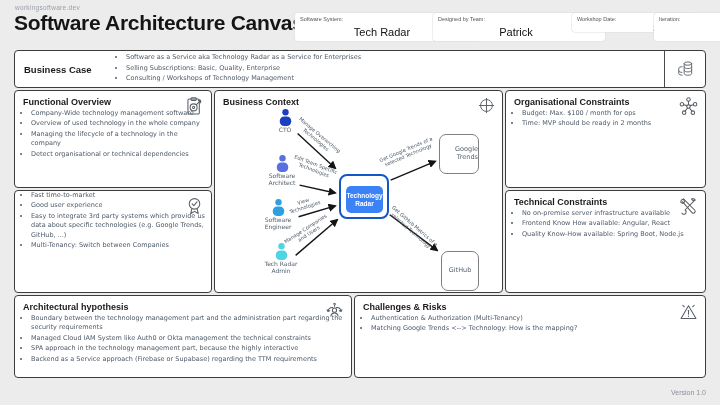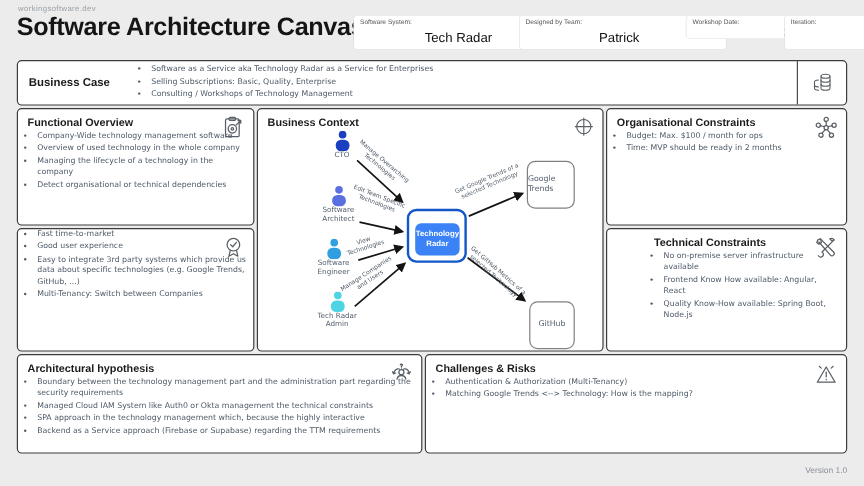--- a/index.html
+++ b/index.html
@@ -22,21 +22,21 @@
   
   .bc{display:flex;align-items:center;}
   .bc-label{width:88px;padding-left:9px;font-size:9.5px;font-weight:700;color:#1b1b1b;flex:none;}
   .bc ul{flex:1;padding-left:14px;}
   .bc-iconcell{flex:none;width:40px;align-self:stretch;border-left:1.2px solid #4a4a4a;display:flex;align-items:center;justify-content:center;}
   .bc-iconcell svg{width:20px;height:20px;stroke:#5a5f66;fill:none;stroke-width:1.1;stroke-linecap:round;}
   
   .actor{position:absolute;width:48px;text-align:center;}
   .actor svg{width:15px;height:17px;display:block;margin:0 auto;}
   .actor .aname{font-size:6px;color:#55606e;line-height:1.15;margin-top:1px;font-family:"DejaVu Sans",sans-serif;}
-  .extbox{position:absolute;background:#fff;border:1.4px solid #808080;border-radius:7px;display:flex;align-items:center;justify-content:center;text-align:left;font-size:6.5px;color:#55606e;line-height:1.2;font-family:"DejaVu Sans",sans-serif;}
+  .extbox{position:absolute;background:#fff;border:1.4px solid #808080;border-radius:7px;display:flex;align-items:center;justify-content:center;text-align:right;font-size:6.5px;color:#55606e;line-height:1.2;font-family:"DejaVu Sans",sans-serif;}
   .sysnode{position:absolute;background:#fff;border:2px solid #1356c8;border-radius:8px;box-sizing:border-box;}
   .sysinner{position:absolute;left:5px;top:10px;width:37px;height:27px;background:#3b82f6;border-radius:5px;display:flex;align-items:center;justify-content:center;text-align:center;color:#fff;font-size:6.5px;font-weight:600;line-height:1.2;font-family:Liberation Sans, sans-serif;}
   .elabel{position:absolute;font-size:5px;color:#4c5866;text-align:center;line-height:1.2;font-family:"DejaVu Sans",sans-serif;}
   .version{right:14px;top:389px;font-size:7px;color:#8a8f98;}
   svg.wires{position:absolute;left:0;top:0;width:100%;height:100%;pointer-events:none;}
   svg.wires line{stroke:#141414;stroke-width:1.4;}
 </style>
 </head>
 <body>
 
@@ -201,21 +201,21 @@
           <circle cx="17" cy="19" r="2"></circle>
           <path d="M12 10V6M10.3 11l-4-1M13.7 11l4-1M11 13.7l-3 3.6M13 13.7l3 3.6"></path>
         </svg>
     </div>
     <ul class="blist">
       <li>Budget: Max. $100 / month for ops</li>
       <li>Time: MVP should be ready in 2 months</li>
     </ul>
   </div>
 
-  <div class="abs box" style="left:505px;top:190px;width:201px;height:103px;padding-left:31px;">
+  <div class="abs box" style="left:505px;top:190px;width:201px;height:103px;">
     <div class="sec-title">Technical Constraints</div>
     <div class="sec-icon">
       <svg viewBox="0 0 24 24">
           <path d="M6.5 3.5 19 16a2 2 0 0 1-3 3L5 6.5"></path>
           <path d="M6.5 3.5 4 4.5 3 7l2 1.5L7.5 7z"></path>
           <path d="M19.5 4.5 8 16a2.6 2.6 0 1 1-3.5 3.6"></path>
           <path d="M19.5 4.5a3 3 0 0 0-4-1l2 2z"></path>
         </svg>
     </div>
     <ul class="blist">
@@ -232,21 +232,21 @@
           <circle cx="12" cy="10.5" r="2.4"></circle>
           <path d="M7.8 17a4.3 4.3 0 0 1 8.4 0"></path>
           <path d="M10 7.5C7 7 5 9 4.5 12M4.5 12l-1-2M4.5 12l2-.8"></path>
           <path d="M14 7.5c3-.5 5 1.5 5.5 4.5M19.5 12l1-2M19.5 12l-2-.8"></path>
           <path d="M11 3.5c0-1 2-1 2 0 0 .8-1 .8-1 1.6M12 6.3v.2"></path>
         </svg>
     </div>
     <ul class="blist">
       <li>Boundary between the technology management part and the administration part regarding the security requirements</li>
       <li>Managed Cloud IAM System like Auth0 or Okta management the technical constraints</li>
-      <li>SPA approach in the technology management which, because the highly interactive</li>
+      <li>SPA approach in the technology management part, because the highly interactive</li>
       <li>Backend as a Service approach (Firebase or Supabase) regarding the TTM requirements</li>
     </ul>
   </div>
 
   <div class="abs box" style="left:354px;top:295px;width:352px;height:83px;">
     <div class="sec-title">Challenges &amp; Risks</div>
     <div class="sec-icon">
       <svg viewBox="0 0 24 24">
           <path d="M12 5.5 20.5 20h-17z"></path>
           <path d="M12 10.5v4.5"></path>

